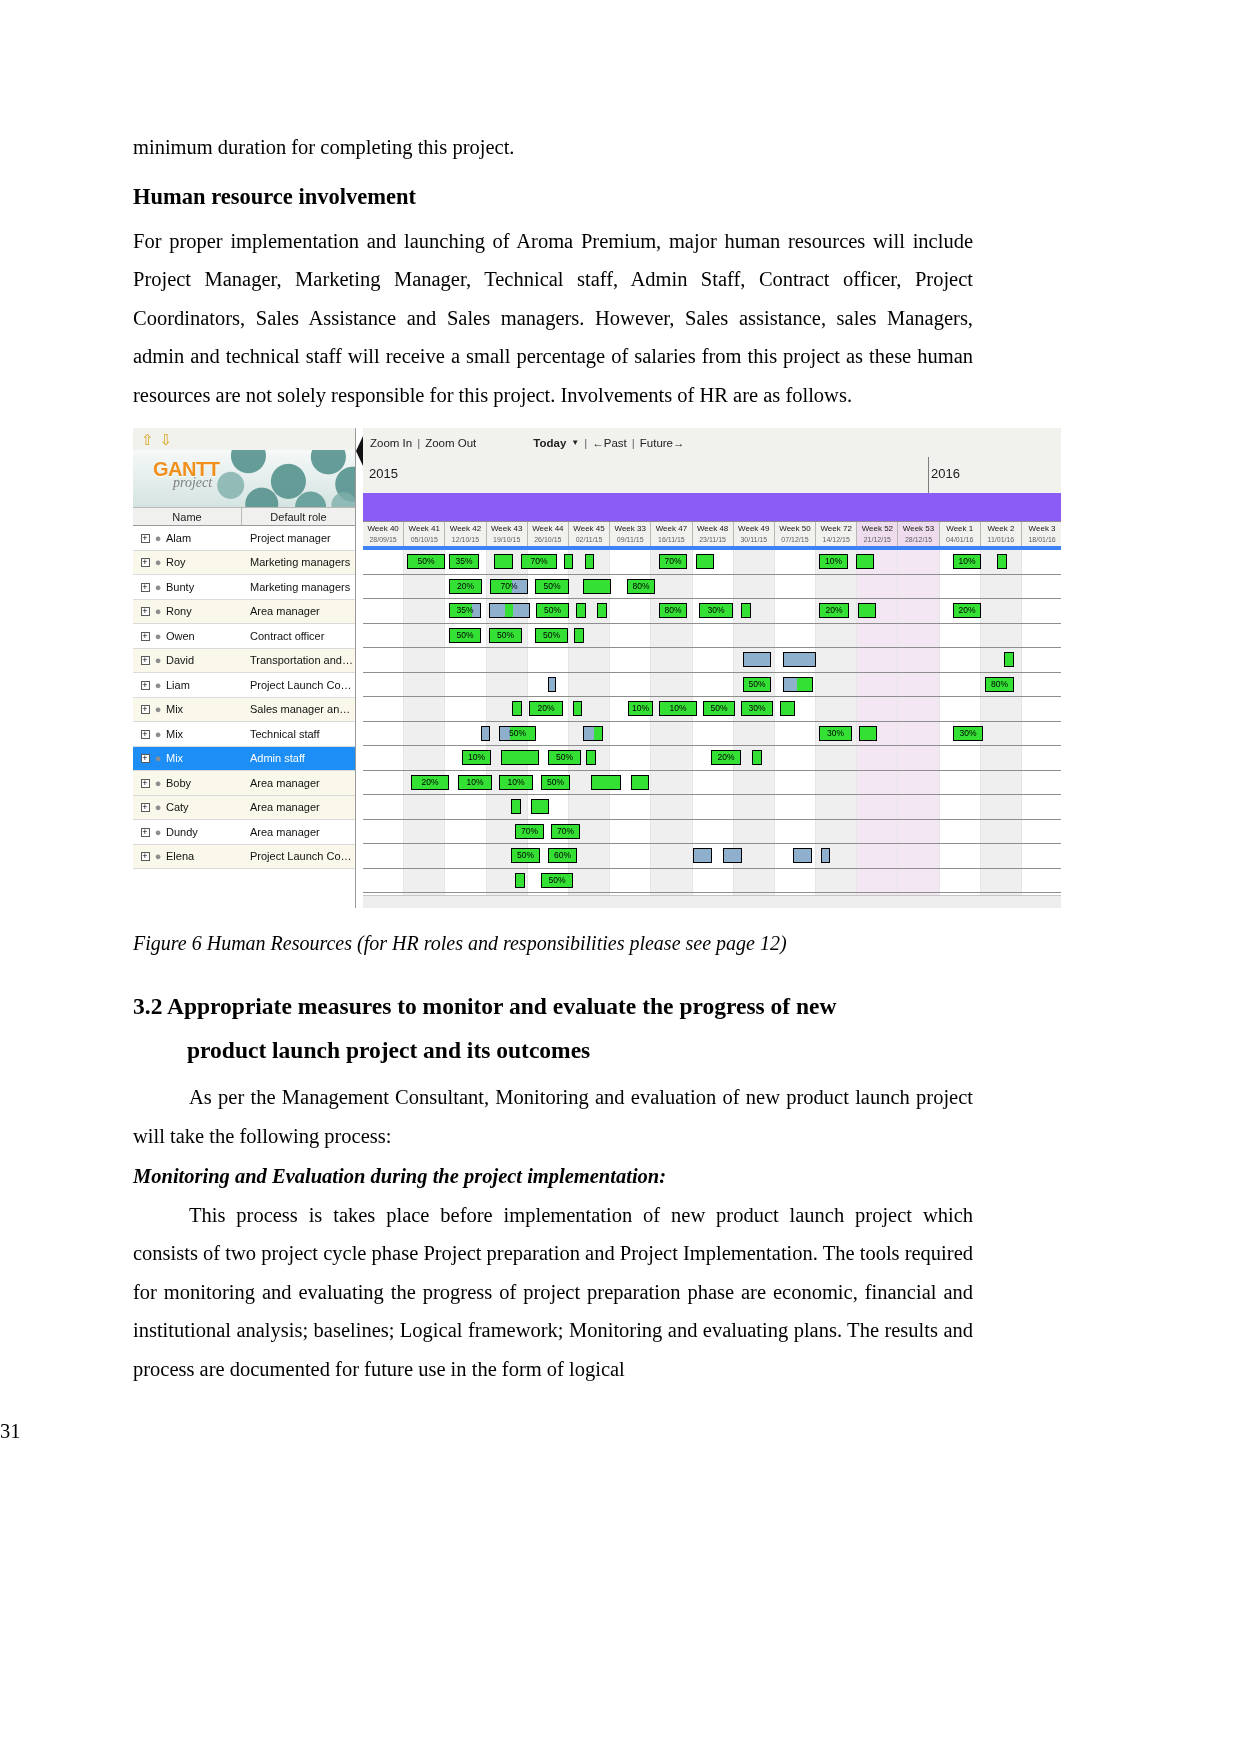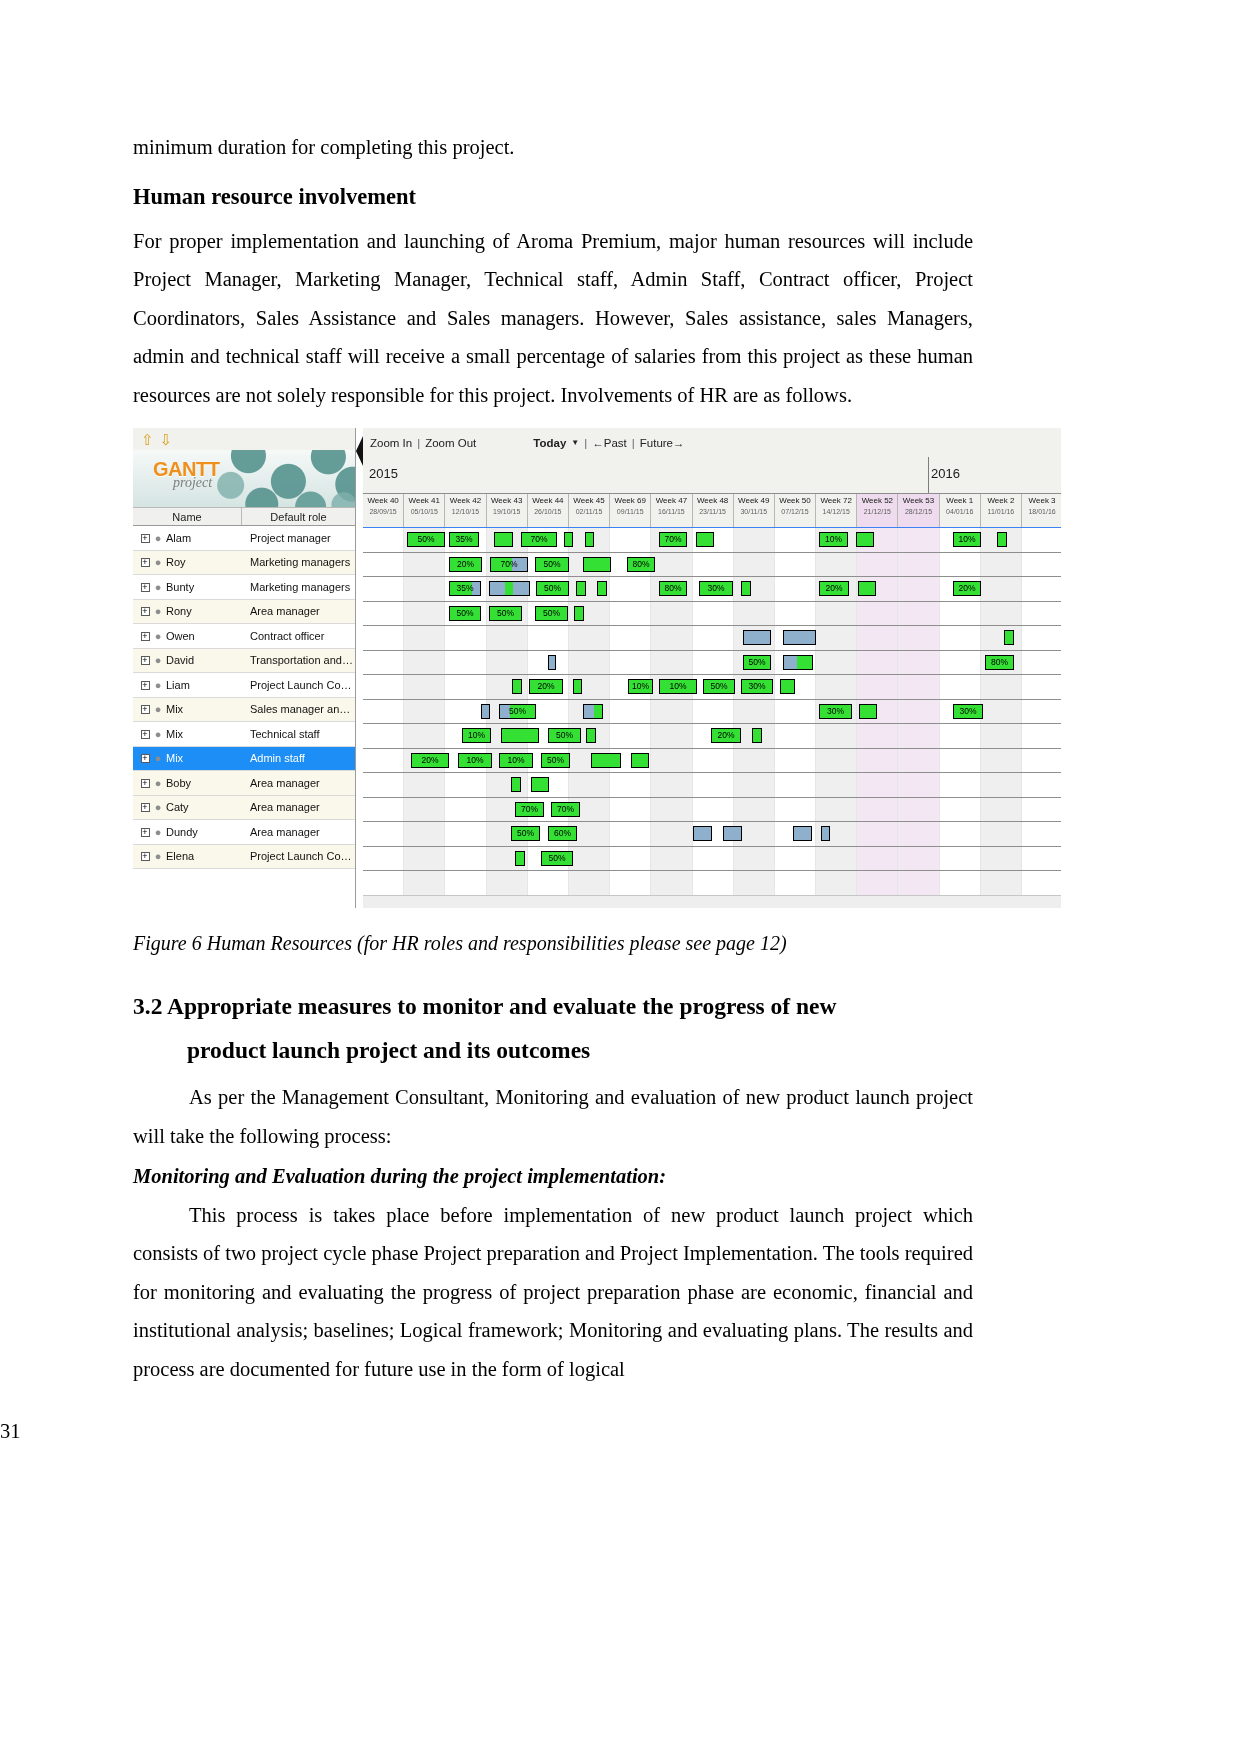--- a/index.html
+++ b/index.html
@@ -304,25 +304,26 @@
     color: #1b1b1b;
   }
   .year-band .yr-sep {
     position: absolute;
     top: 0; bottom: 0;
     width: 1px;
     background: #7d7d7d;
   }
   .weeks {
     display: flex;
-    height: 35px;
+    height: 29px;
     background: #f1f1ee;
     border-top: 1px solid #8d8d8d;
-    border-bottom: 1px solid #3b82f6;
-    box-sizing: border-box;
+    border-bottom: 4px solid #3b82f6;
+    box-sizing: border-box;
+    margin-top: 28px;
   }
   .wk {
     width: 41.2px;
     flex: 0 0 41.2px;
     border-right: 1px solid #b7b7b3;
     box-sizing: border-box;
     font-size: 8px;
     color: #161616;
     text-align: center;
     padding-top: 1px;
@@ -554,21 +555,21 @@
             </div>
             <div class="wk">
               <div>Week 44</div>
               <div class="wdate">26/10/15</div>
             </div>
             <div class="wk">
               <div>Week 45</div>
               <div class="wdate">02/11/15</div>
             </div>
             <div class="wk">
-              <div>Week 69</div>
+              <div>Week 33</div>
               <div class="wdate">09/11/15</div>
             </div>
             <div class="wk">
               <div>Week 47</div>
               <div class="wdate">16/11/15</div>
             </div>
             <div class="wk">
               <div>Week 48</div>
               <div class="wdate">23/11/15</div>
             </div>

